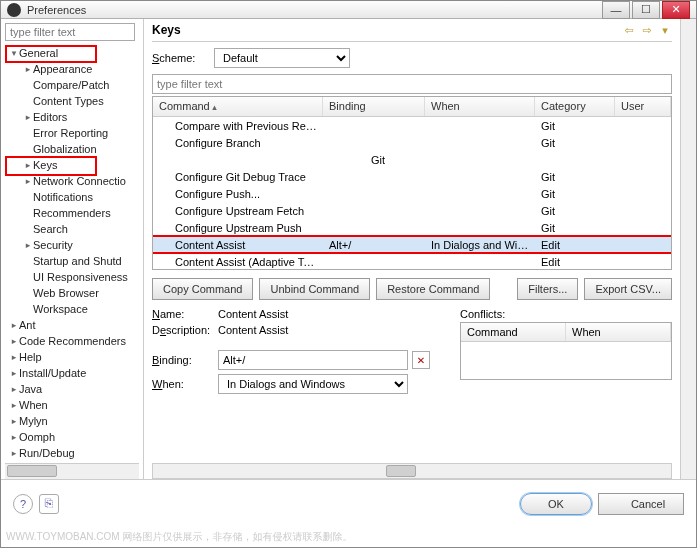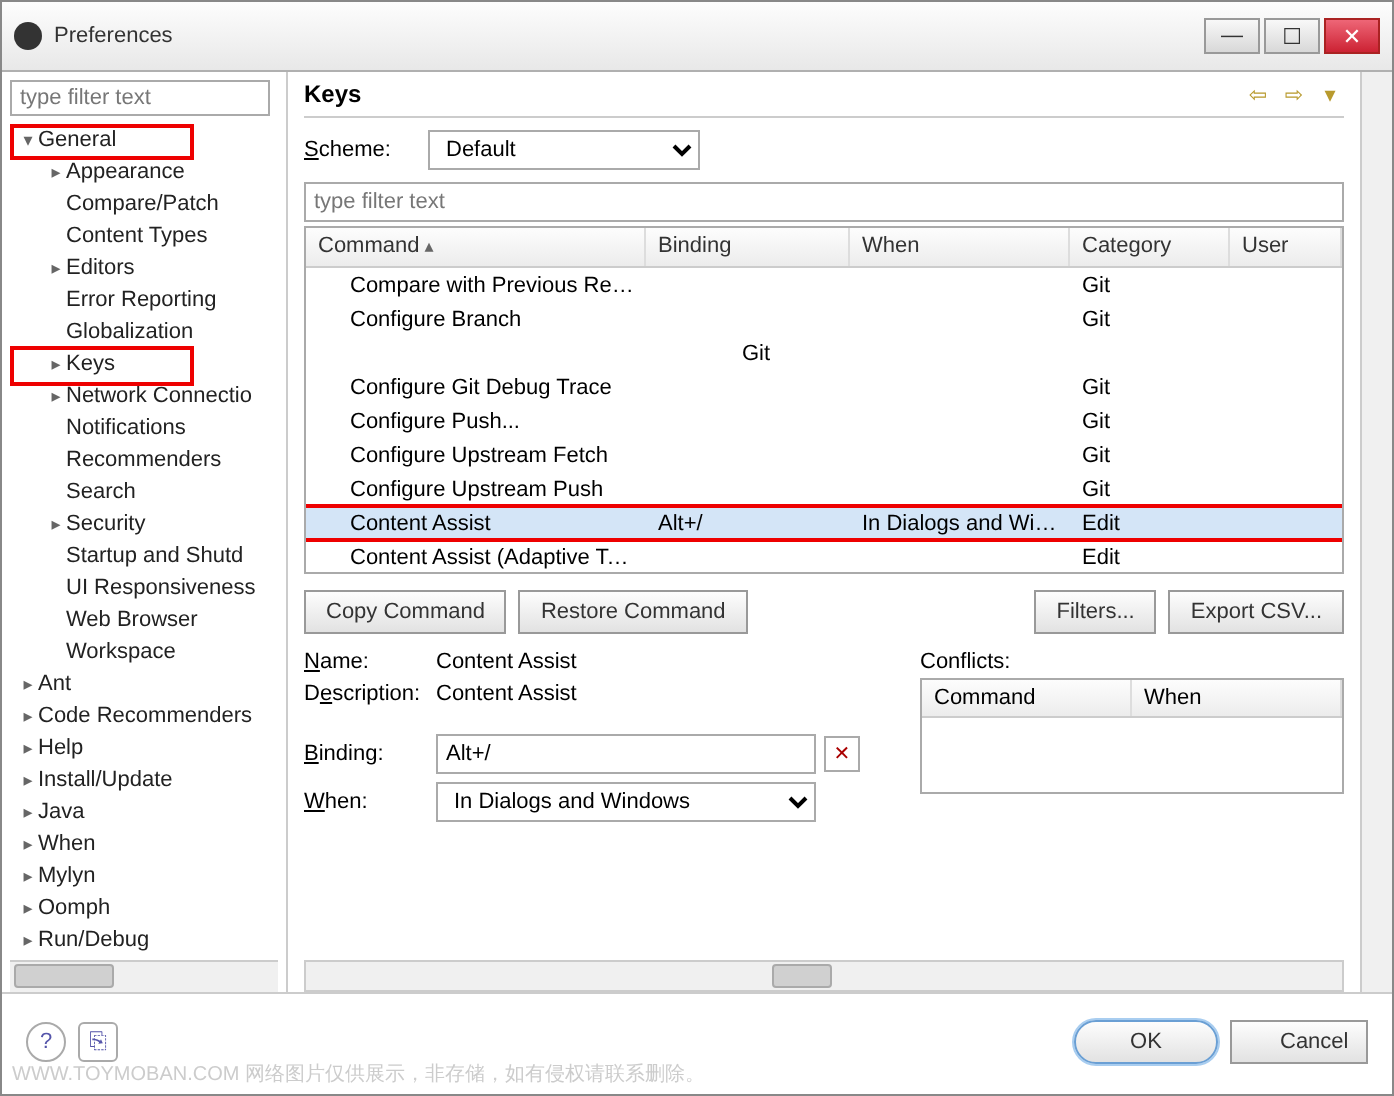--- a/index.html
+++ b/index.html
@@ -1,17 +1,17 @@
 <!DOCTYPE html>
 <html><head>
 <meta charset="utf-8">
 <style>
 * { box-sizing: border-box; font-family: "Segoe UI", Tahoma, sans-serif; font-size: 11px; }
 body { margin: 0; background: #fff; width: 697px; height: 548px; overflow: hidden; border: 1px solid #888; }
-.titlebar { height: 35px; background: linear-gradient(#fdfdfd,#e8e8e8); display:flex; align-items:center; padding:0 6px; border-bottom:1px solid #b0b0b0;}
+.titlebar { height: 18px; background: linear-gradient(#fdfdfd,#e8e8e8); display:flex; align-items:center; padding:0 6px; border-bottom:1px solid #b0b0b0;}
 .titlebar .eclipse-icon { width:14px; height:14px; border-radius:50%; background:#333; margin-right:6px;}
 .titlebar .title { flex:1; color:#333;}
 .winbtns { display:flex; gap:2px;}
 .winbtn { width:28px; height:18px; border:1px solid #999; background:linear-gradient(#f8f8f8,#d8d8d8); display:flex; align-items:center; justify-content:center; color:#333;}
 .winbtn.close { background:linear-gradient(#e67,#c23); color:#fff; border-color:#a22;}
 .body { display:flex; height: 460px; }
 .left { width:143px; border-right:1px solid #ccc; display:flex; flex-direction:column; padding:4px 0 0 4px;}
 .filter-input { width:130px; height:18px; border:1px solid #aaa; padding:1px 4px; color:#777; margin-bottom:4px;}
 .tree { flex:1; overflow:hidden; font-size:11px; color:#222; position:relative;}
 .tree-row { display:flex; align-items:center; height:16px; padding-left:4px; white-space:nowrap;}
@@ -288,20 +288,21 @@
             <div class="td c3"></div>
             <div class="td c4">Edit</div>
             <div class="td c5"></div>
           </div>
         </div>
       <div class="table-red-hl" style="left:-2px; top:138px; width:522px; height:19px;"></div>
     </div>
 
     <div class="btn-row">
       <button class="btn">Copy Command</button>
+      <button class="btn">Unbind Command</button>
       <button class="btn">Restore Command</button>
       <div class="spacer"></div>
       <button class="btn">Filters...</button>
       <button class="btn">Export CSV...</button>
     </div>
 
     <div class="details">
       <div class="details-left">
         <div class="drow">
             <label><u>N</u>ame:</label>
@@ -342,16 +343,16 @@
   <div class="vscroll"></div>
 </div>
 
 <div class="footer">
   <div class="help">
     <div class="help-icon">?</div>
     <div class="help-icon" style="border-radius:3px;">⎘</div>
   </div>
   <div class="spacer"></div>
   <button class="btn primary" style="width:72px">OK</button>
-  <button class="btn" style="width:69px; margin-left:6px;padding-left:24px;">Cancel</button>
+  <button class="btn" style="width:86px; margin-left:6px;padding-left:24px;">Cancel</button>
 </div>
 
 <div class="watermark">WWW.TOYMOBAN.COM  网络图片仅供展示，非存储，如有侵权请联系删除。</div>
 
 </body></html>

